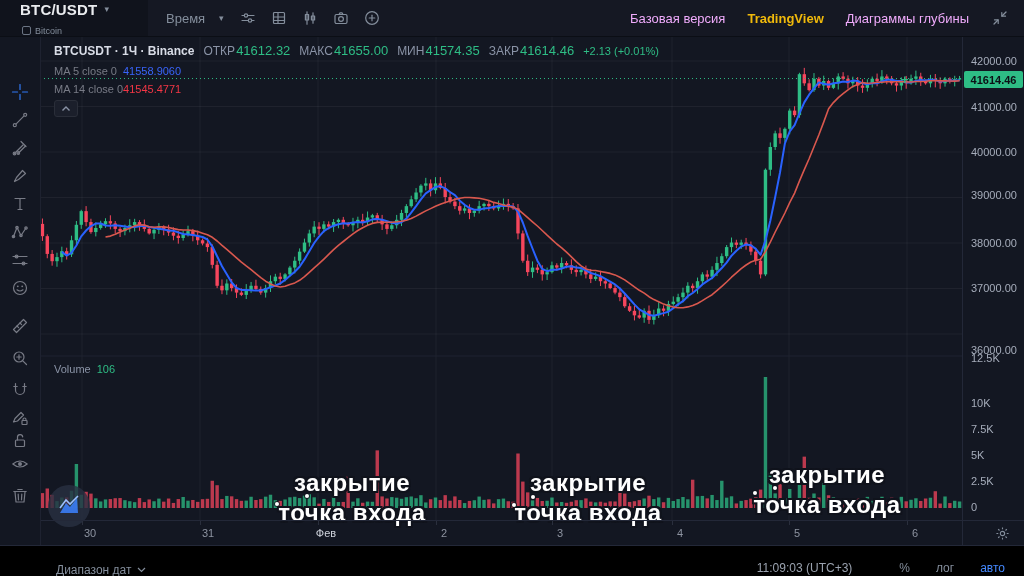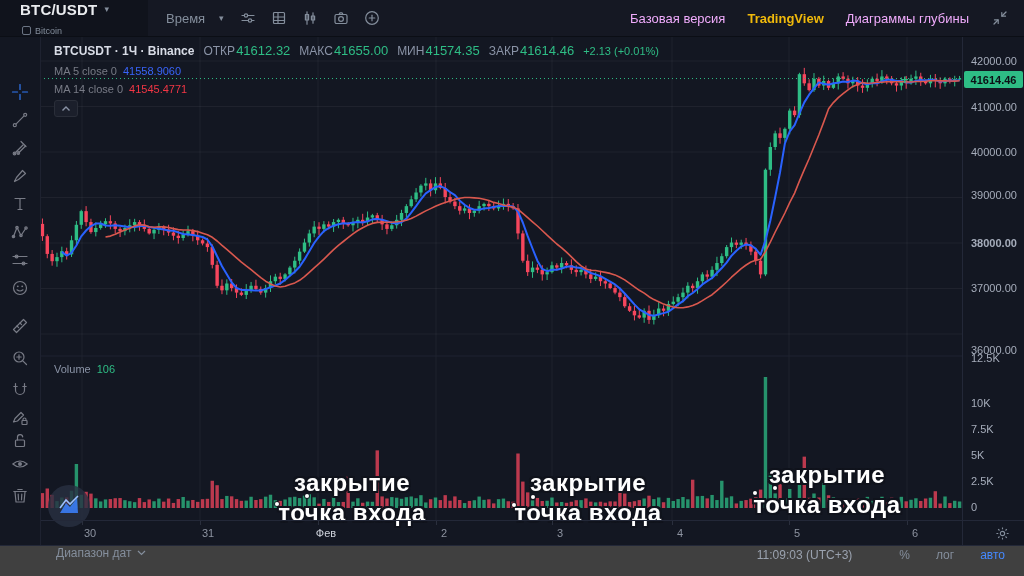--- a/index.html
+++ b/index.html
@@ -38,21 +38,21 @@
   .chart-area svg.plot{position:absolute;left:0;top:0;}
   
   .legend{position:absolute;left:14px;top:5px;z-index:10;}
   .legend-row1{display:flex;align-items:baseline;gap:9px;white-space:nowrap;}
   .legend-title{font-size:12px;font-weight:bold;color:#d8dce6;}
   .ohlc-label{font-size:12px;color:#8a93a6;}
   .ohlc-value{font-size:13px;color:#2ebd85;margin-left:1px;}
   .legend-change{font-size:11px;color:#2ebd85;}
   .ma-row{margin-top:6px;font-size:11px;color:#787b86;white-space:nowrap;}
   .ma-row .v5{color:#3964fa;margin-left:6px;}
-  .ma-row .v14{color:#f23645;margin-left:6px;}
+  .ma-row .v14{color:#f23645;}
   .legend-chip{margin-top:5px;width:22px;height:15px;border:1px solid #2a2e39;background:#1b1f2b;
                border-radius:3px;display:flex;align-items:center;justify-content:center;color:#8a93a6;cursor:pointer;}
   
   .vol-row{position:absolute;left:14px;top:327px;font-size:11px;color:#8a93a6;z-index:10;}
   .vol-row b{color:#2ebd85;font-weight:normal;margin-left:6px;}
   
   .watermark{position:absolute;left:8px;top:449px;width:42px;height:42px;border-radius:50%;
              background:rgba(41,49,66,.8);display:flex;align-items:center;justify-content:center;z-index:9;}
   
   .anno{position:absolute;width:200px;text-align:center;z-index:12;color:#fff;font-weight:bold;
@@ -68,22 +68,22 @@
   .price-badge{position:absolute;left:1px;width:59px;height:17px;background:#2ebd85;color:#0c1016;
                font-size:11px;font-weight:bold;display:flex;align-items:center;justify-content:center;border-radius:2px;}
   
   .time-axis{position:absolute;left:40px;top:520px;width:984px;height:25px;border-top:1px solid #232838;z-index:5;cursor:ew-resize;}
   .time-label{position:absolute;top:6px;font-size:11px;color:#8d93a0;transform:translateX(-50%);margin-left:8px;}
   .time-label.major{color:#cfd3dc;}
   .time-tick{position:absolute;top:0;width:1px;height:4px;background:#2a2f3d;}
   .axis-gear{position:absolute;right:14px;top:5px;width:15px;height:15px;color:#848e9c;cursor:pointer;}
   .time-axis-vline{position:absolute;left:922px;top:0;width:1px;height:25px;background:#232838;}
   
-  .bottombar{position:absolute;left:0;top:545px;width:1024px;height:31px;background:#404040;
-             border-top:1px solid #232838;display:flex;align-items:flex-start;z-index:30;}
+  .bottombar{position:absolute;left:0;top:545px;width:1024px;height:31px;background:#000000;
+             border-top:1px solid #232838;display:flex;align-items:flex-end;z-index:30;}
   .range-btn{display:flex;align-items:center;gap:6px;margin-left:56px;font-size:12px;color:#848e9c;cursor:pointer;}
   .bb-right{margin-left:auto;display:flex;align-items:center;gap:8px;padding-right:10px;}
   .bb-clock{font-size:12px;color:#9aa2af;margin-right:30px;}
   .bb-toggle{font-size:12px;color:#848e9c;padding:2px 9px;cursor:pointer;}
   .bb-toggle.blue{color:#4589ff;}
 </style>
 </head>
 <body>
 
 <div id="app">
@@ -895,21 +895,21 @@
         <div class="dot" style="left: 733px; top: 450px;"></div>
       </div>
     <div class="plus-marker" style="left:861px;top:37px;">+</div>
   </div>
 
   <div class="axis" id="price-axis">
       <div class="axis-label" style="top: 19px;">42000.00</div>
       <div class="axis-label" style="top: 65px;">41000.00</div>
       <div class="axis-label" style="top: 110px;">40000.00</div>
       <div class="axis-label" style="top: 153px; text-align: center;">39000.00</div>
-      <div class="axis-label" style="top: 201px; font-weight: bold;">38000.00</div>
+      <div class="axis-label" style="top: 201px;">38000.00</div>
       <div class="axis-label" style="top: 246px;">37000.00</div>
       <div class="axis-label" style="top: 308px;">36000.00</div>
       <div class="axis-label" style="top: 316px;">12.5K</div>
       <div class="axis-label" style="top: 361px;">10K</div>
       <div class="axis-label" style="top: 387px;">7.5K</div>
       <div class="axis-label" style="top: 413px;">5K</div>
       <div class="axis-label" style="top: 439px;">2.5K</div>
       <div class="axis-label" style="top: 465px;">0</div>
       <div class="price-badge" style="top: 35px;">41614.46</div>
     </div>

